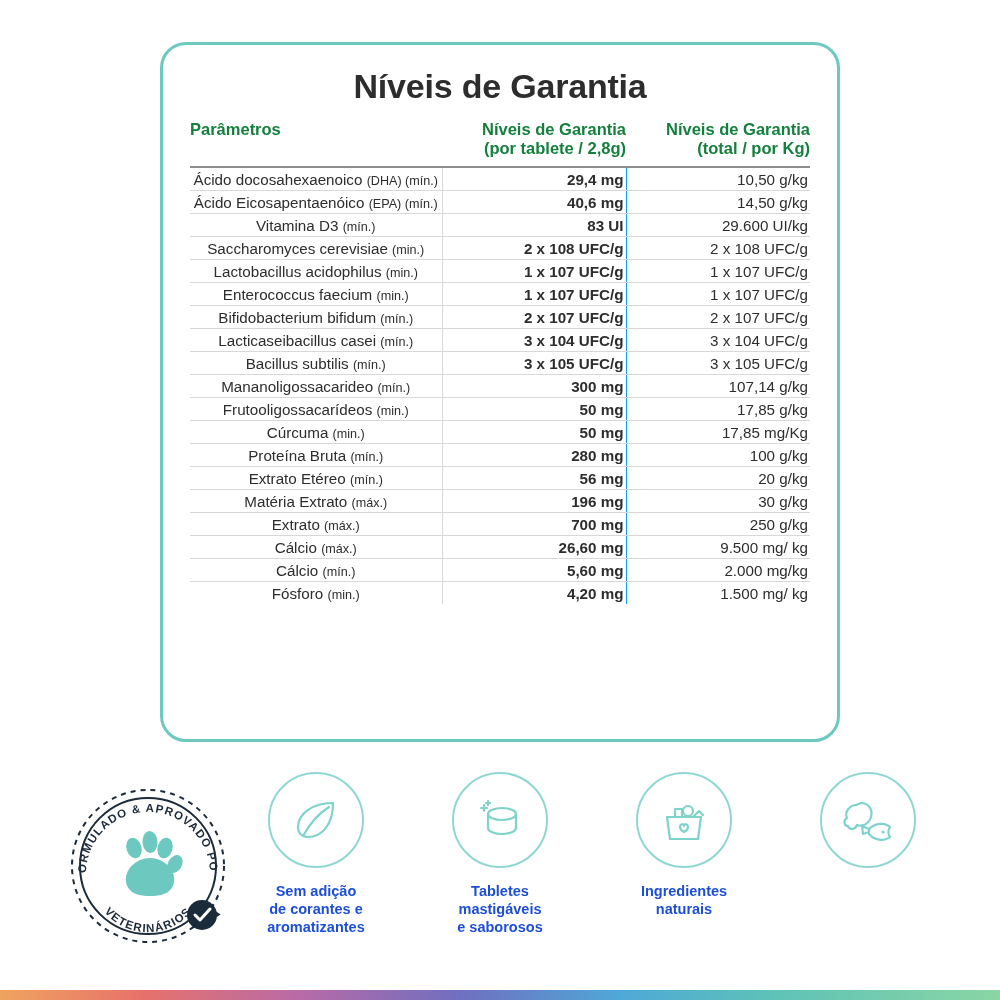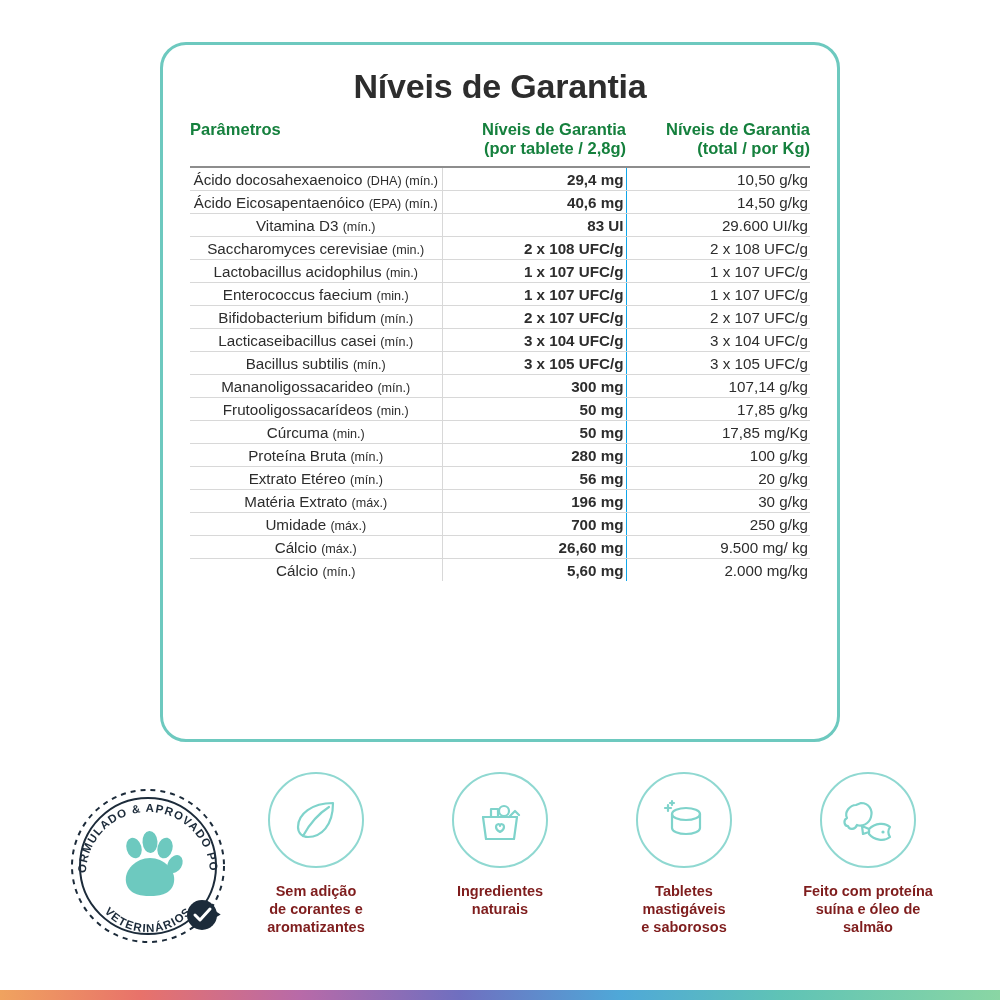--- a/index.html
+++ b/index.html
@@ -106,21 +106,21 @@
     border: 2px solid #8fd8d1;
     margin: 0 auto 14px auto;
     display: flex;
     align-items: center;
     justify-content: center;
     box-sizing: border-box;
   }
   .blabel {
     font-size: 14.5px;
     font-weight: bold;
-    color: #7f1d1d;
+    color: #1d4ed8;
     line-height: 1.25;
     white-space: pre-line;
   }
 
   
   .seal {
     position: absolute;
     left: 60px;
     top: 778px;
     width: 176px;
@@ -229,33 +229,38 @@
           <td class="c-param"><span>Extrato Etéreo</span> <span class="sm">(mín.)</span></td>
           <td class="c-a">56 mg</td>
           <td class="c-b">20 g/kg</td>
         </tr>
         <tr>
           <td class="c-param"><span>Matéria Extrato</span> <span class="sm">(máx.)</span></td>
           <td class="c-a">196 mg</td>
           <td class="c-b">30 g/kg</td>
         </tr>
         <tr>
-          <td class="c-param"><span>Umidade</span> <span class="sm">(máx.)</span></td>
+          <td class="c-param"><span>Extrato</span> <span class="sm">(máx.)</span></td>
           <td class="c-a">700 mg</td>
           <td class="c-b">250 g/kg</td>
         </tr>
         <tr>
           <td class="c-param"><span>Cálcio</span> <span class="sm">(máx.)</span></td>
           <td class="c-a">26,60 mg</td>
           <td class="c-b">9.500 mg/ kg</td>
         </tr>
         <tr>
           <td class="c-param"><span>Cálcio</span> <span class="sm">(mín.)</span></td>
           <td class="c-a">5,60 mg</td>
           <td class="c-b">2.000 mg/kg</td>
+        </tr>
+        <tr>
+          <td class="c-param"><span>Fósforo</span> <span class="sm">(min.)</span></td>
+          <td class="c-a">4,20 mg</td>
+          <td class="c-b">1.500 mg/ kg</td>
         </tr>
       </tbody>
   </table>
 </div>
 
 <div class="seal">
   <svg width="176" height="176" viewBox="0 0 176 176">
     <defs>
       <path id="arcTop" d="M 26,96 A 62,62 0 1 1 150,96" fill="none"></path>
       <path id="arcBot" d="M 30,96 A 58,58 0 0 0 146,96" fill="none"></path>
@@ -292,59 +297,56 @@
   <div class="benefit">
     <div class="bicon">
       <svg width="56" height="56" viewBox="0 0 56 56" fill="none" stroke="#7fd3cb" stroke-width="2.2" stroke-linecap="round" stroke-linejoin="round">
         <path d="M45 11 C 45 34 33 45 20 45 C 14 45 10 41 10 35 C 10 22 24 11 45 11 Z"></path>
         <path d="M41 15 C 30 22 22 31 15 44"></path>
       </svg>
     </div>
     <div class="blabel">Sem adição
 de corantes e
 aromatizantes</div>
+  </div>
+
+  <div class="benefit">
+    <div class="bicon">
+      <svg width="56" height="56" viewBox="0 0 56 56" fill="none" stroke="#7fd3cb" stroke-width="2.2" stroke-linecap="round" stroke-linejoin="round">
+        <ellipse cx="30" cy="22" rx="14" ry="6"></ellipse>
+        <path d="M16 22 L16 36 A14 6 0 0 0 44 36 L44 22"></path>
+        <path d="M12 13 l0 6 M9 16 l6 0"></path>
+        <path d="M16 9 l0 4 M14 11 l4 0"></path>
+      </svg>
+    </div>
+    <div class="blabel">Tabletes
+mastigáveis
+e saborosos</div>
   </div>
 
   <div class="benefit">
     <div class="bicon">
       <svg width="58" height="58" viewBox="0 0 58 58" fill="none" stroke="#7fd3cb" stroke-width="2.2" stroke-linecap="round" stroke-linejoin="round">
         <path d="M12 26 L46 26 L43 48 L15 48 Z"></path>
         <path d="M12 26 L46 26"></path>
         <path d="M20 26 L20 18 L27 18 L27 26"></path>
         <circle cx="33" cy="20" r="5"></circle>
         <path d="M38 26 L44 20 L48 24"></path>
         <path d="M25 36 c0 -3 4 -4 4 -1 c0 -3 4 -2 4 1 c0 3 -4 5 -4 5 c0 0 -4 -2 -4 -5 z"></path>
       </svg>
     </div>
     <div class="blabel">Ingredientes
 naturais</div>
   </div>
 
   <div class="benefit">
     <div class="bicon">
-      <svg width="56" height="56" viewBox="0 0 56 56" fill="none" stroke="#7fd3cb" stroke-width="2.2" stroke-linecap="round" stroke-linejoin="round">
-        <ellipse cx="30" cy="22" rx="14" ry="6"></ellipse>
-        <path d="M16 22 L16 36 A14 6 0 0 0 44 36 L44 22"></path>
-        <path d="M12 13 l0 6 M9 16 l6 0"></path>
-        <path d="M16 9 l0 4 M14 11 l4 0"></path>
-      </svg>
-    </div>
-    <div class="blabel">Tabletes
-mastigáveis
-e saborosos</div>
-  </div>
-
-  <div class="benefit">
-    <div class="bicon">
       <svg width="58" height="58" viewBox="0 0 58 58" fill="none" stroke="#7fd3cb" stroke-width="2.2" stroke-linecap="round" stroke-linejoin="round">
         <path d="M22 12 c8 0 12 7 10 14 c-2 7 -9 10 -14 8 c-2 5 -8 5 -9 1 c-4 0 -5 -6 -1 -8 c-3 -6 3 -13 9 -13 z"></path>
         <path d="M30 38 c6 -6 16 -7 21 -2 c-2 3 -2 7 0 10 c-6 5 -16 3 -21 -3 z"></path>
         <path d="M30 38 l-7 -3 l1 8 l6 -2 z"></path>
         <circle cx="44" cy="41" r="1.6" fill="#7fd3cb" stroke="none"></circle>
       </svg>
     </div>
-    <div class="blabel">Feito com proteína
-suína e óleo de
-salmão</div>
   </div>
 </div>
 
 <div class="bottom-bar"></div>
 
 </body></html>

